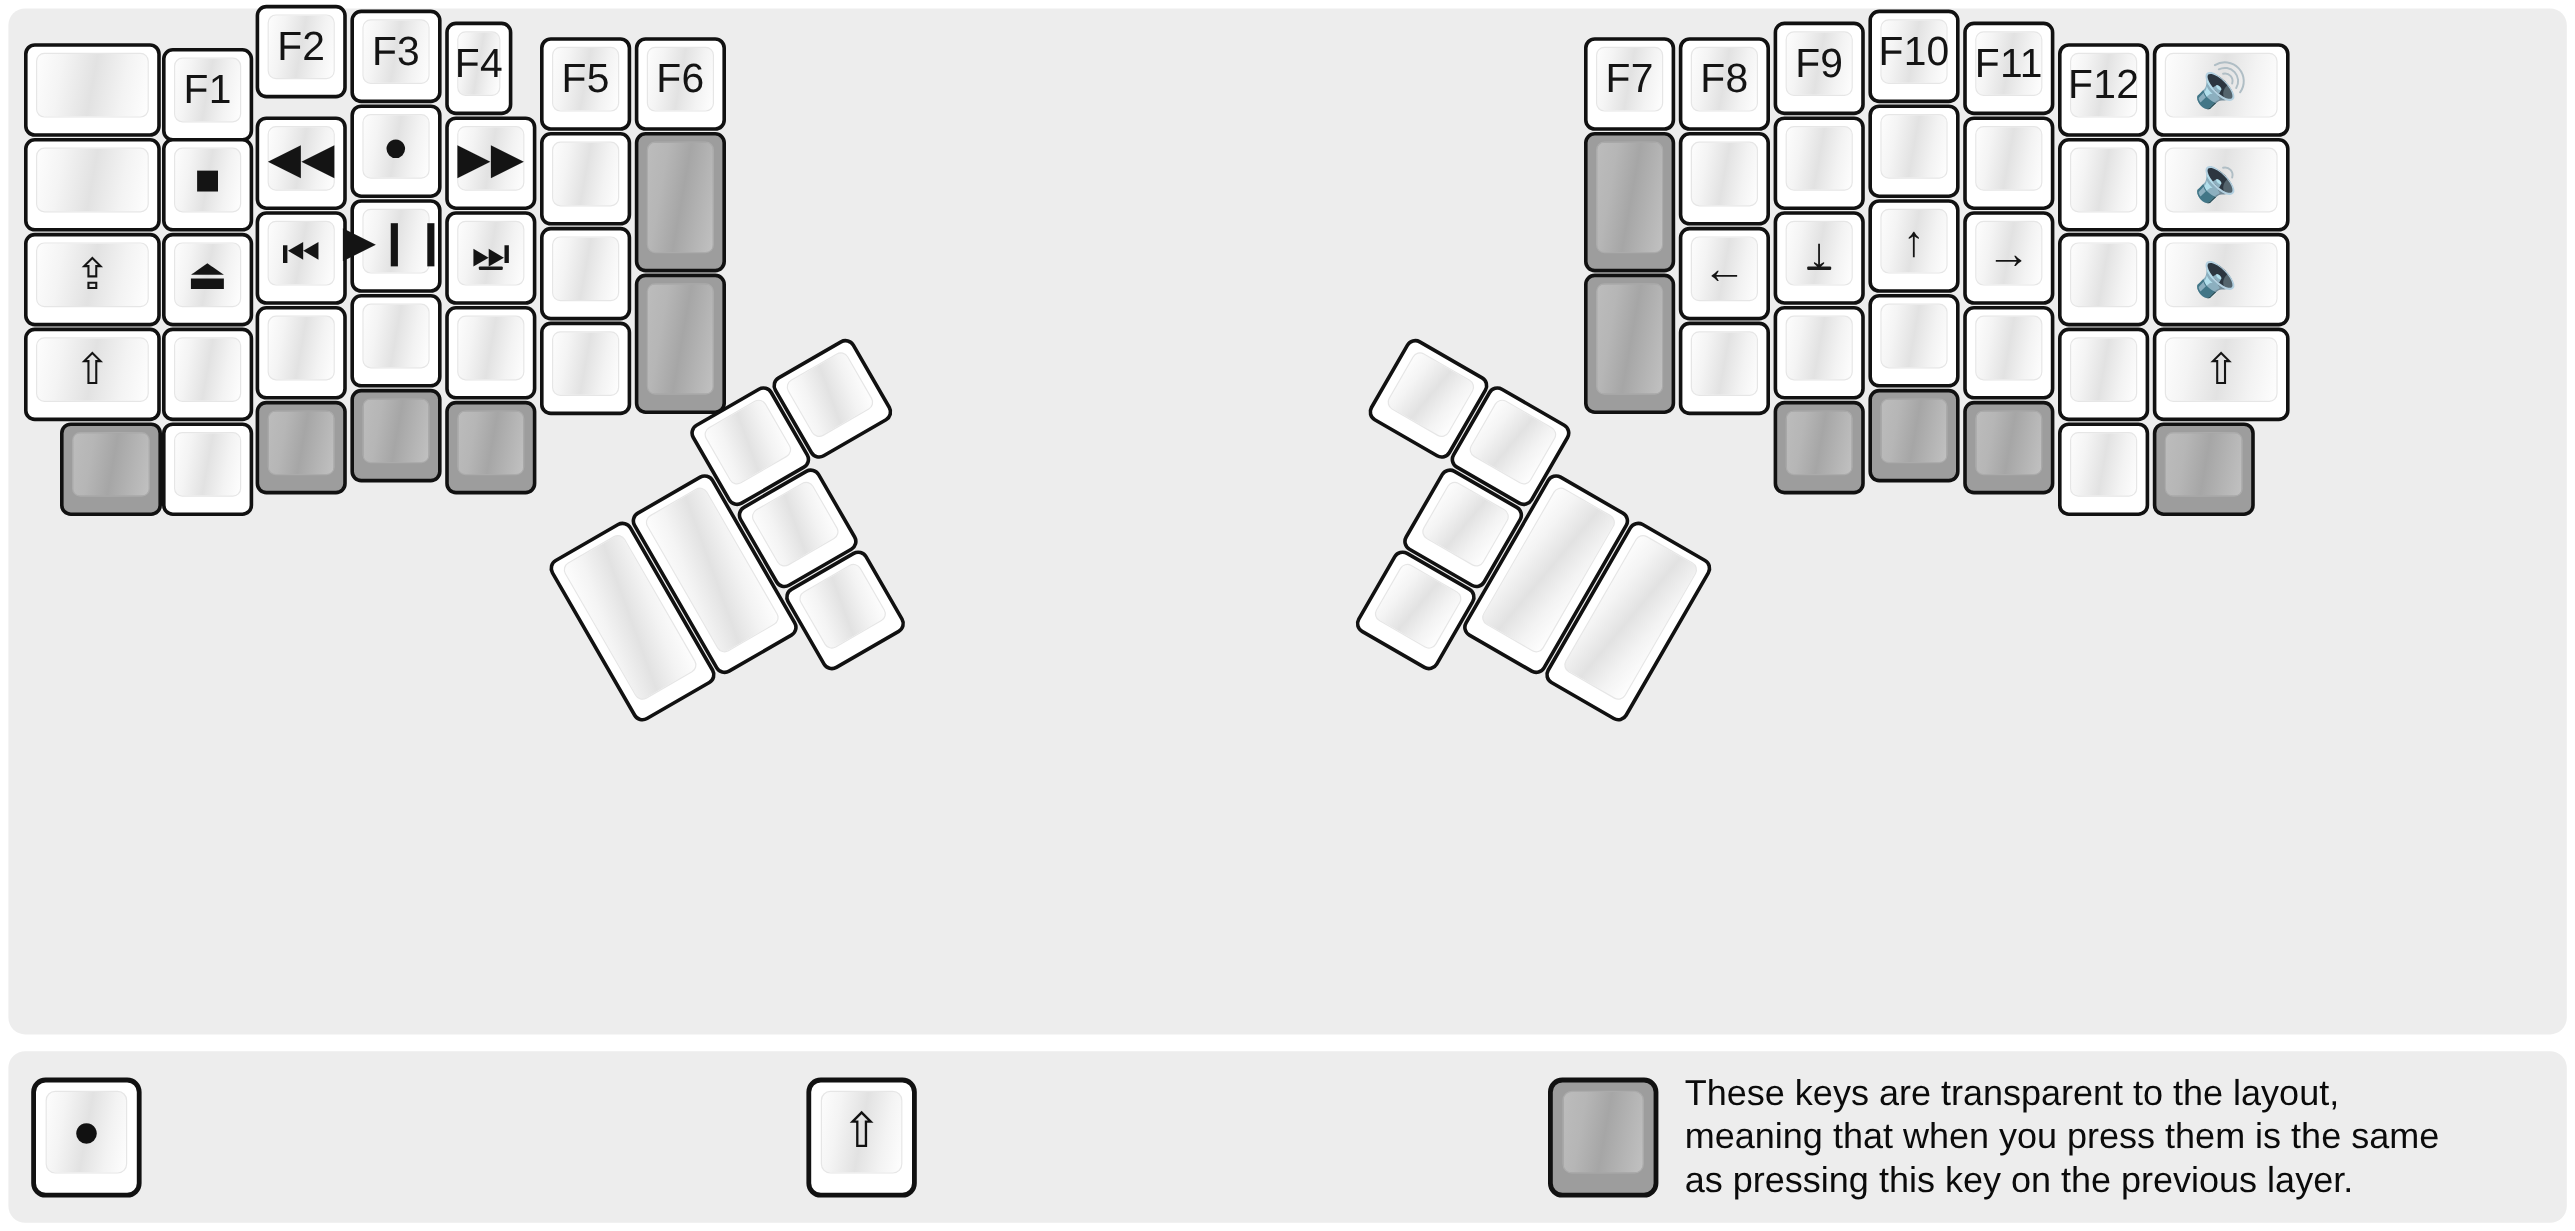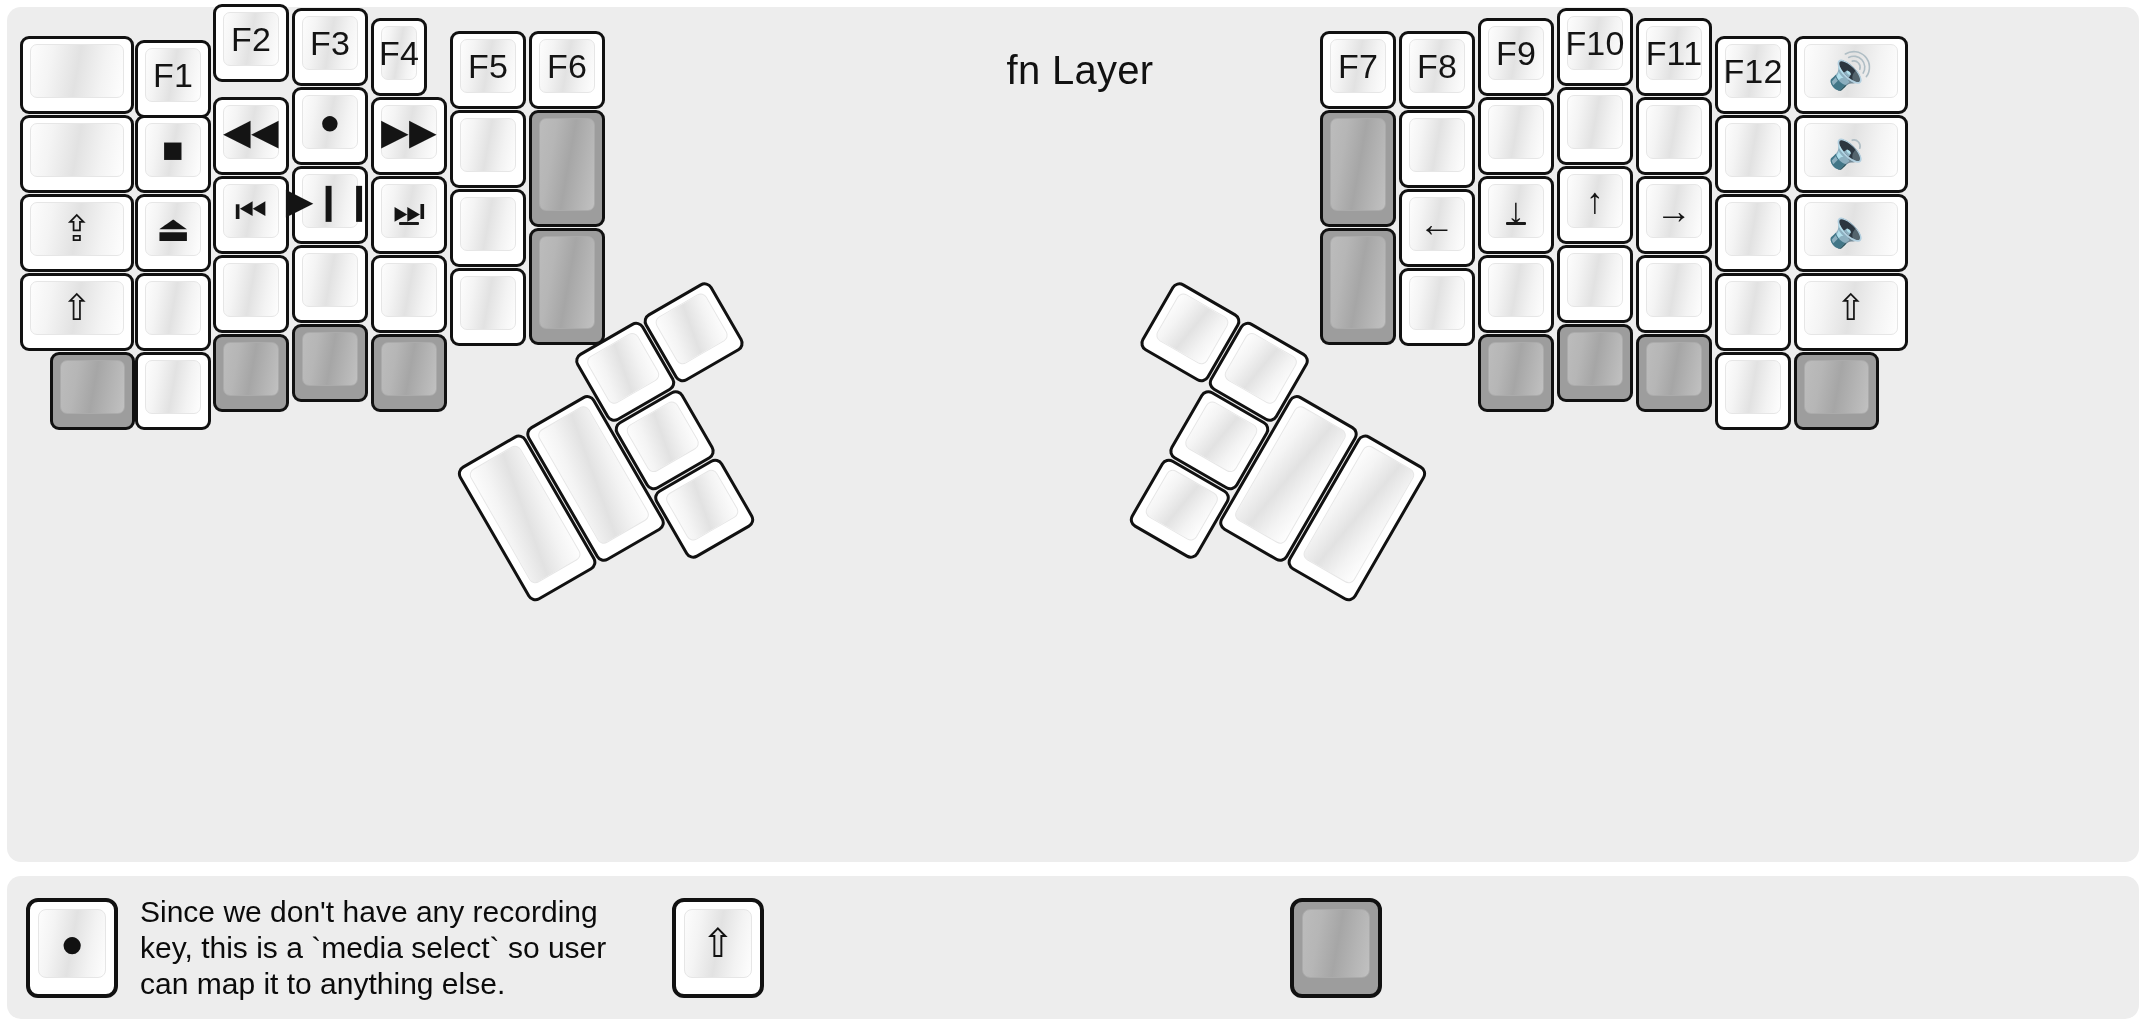--- a/index.html
+++ b/index.html
@@ -105,21 +105,20 @@
     white-space:pre-line;
   }
 </style>
 </head>
 <body>
 
 <div id="root">
 
   <div class="panel" id="board-panel"></div>
 
-  <div id="page-title">fn Layer</div>
 
   <div id="keys-layer">
       <div class="key" style="left: 20px; top: 36px; width: 114px; height: 78px;">
         <div class="cap"></div>
         <div class="lbl"></div>
       </div>
       <div class="key" style="left: 20px; top: 115px; width: 114px; height: 78px;">
         <div class="cap"></div>
         <div class="lbl"></div>
       </div>
@@ -427,31 +426,31 @@
       </div>
     </div>
 
   <div class="panel" id="legend-panel"></div>
   <div id="legend-layer">
       <div class="legend-item" style="left: 26px; top: 895px; height: 105px;">
         <div class="legend-key">
           <div class="cap"></div>
           <div class="lbl">●</div>
         </div>
-        <div class="legend-text">Since we don't have any recording
-key, this is a `media select` so user
-can map it to anything else.</div>
       </div>
       <div class="legend-item" style="left: 672px; top: 895px; height: 105px;">
         <div class="legend-key">
           <div class="cap"></div>
           <div class="lbl">⇧</div>
         </div>
       </div>
       <div class="legend-item" style="left: 1290px; top: 895px; height: 105px;">
         <div class="legend-key trans">
           <div class="cap"></div>
           <div class="lbl"></div>
         </div>
+        <div class="legend-text">These keys are transparent to the layout,
+meaning that when you press them is the same
+as pressing this key on the previous layer.</div>
       </div>
     </div>
 
 </div>
 
 </body></html>

